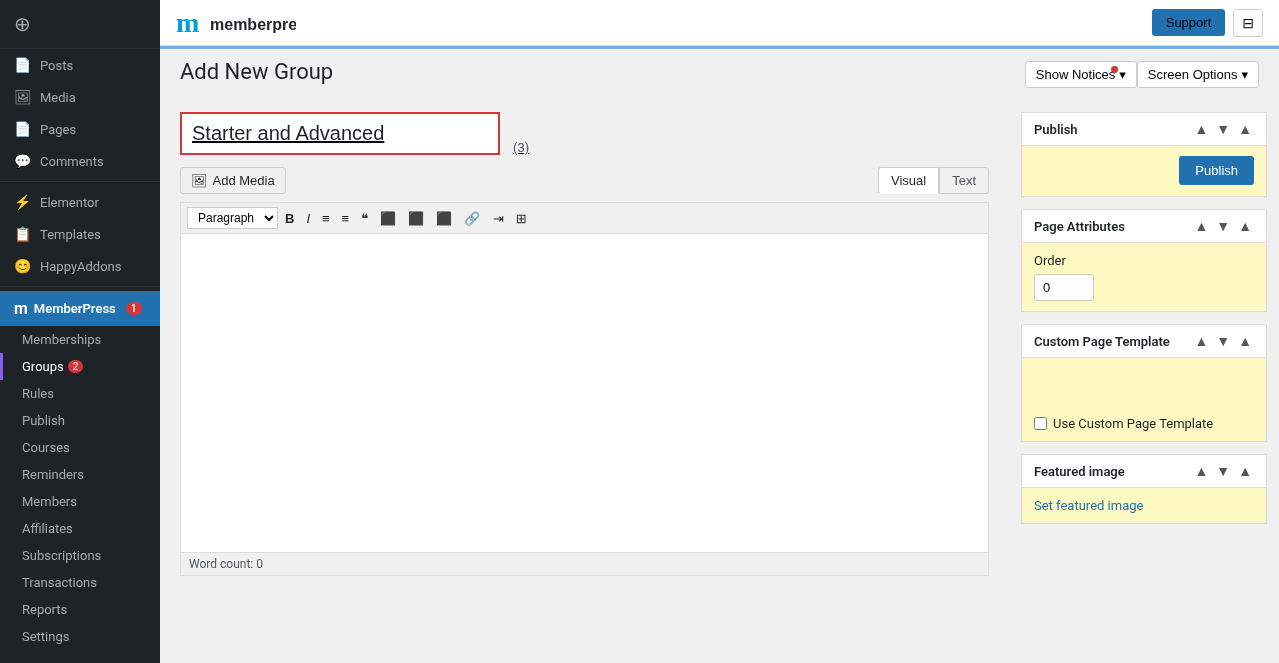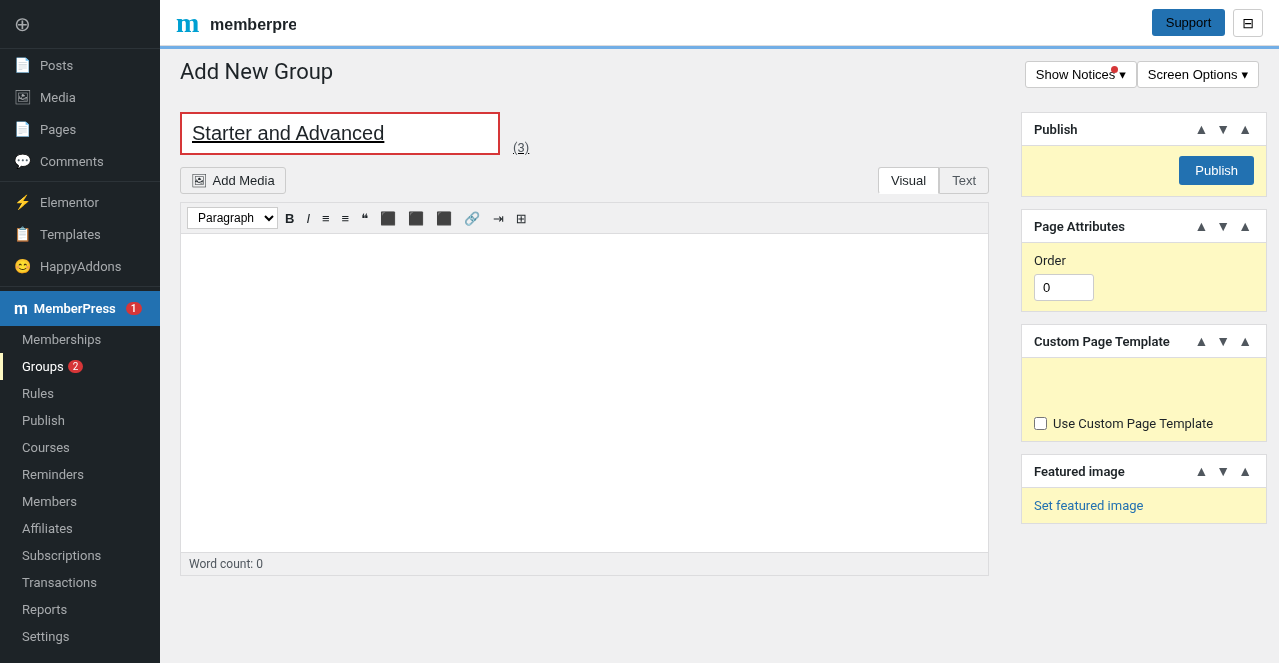--- a/index.html
+++ b/index.html
@@ -432,21 +432,21 @@
 
   <div class="memberpress-section">
     <span style="font-size:16px;font-weight:700;">m</span>
     <span>MemberPress</span>
     <span class="memberpress-badge">1</span>
   </div>
 
   <div class="mp-sub-item">
     <span>Memberships</span>
   </div>
-  <div class="mp-sub-item active-sub" style="border-left:3px solid #fef9c3;padding-left:19px;background:#1d2327;color:#fff;">
+  <div class="mp-sub-item active-sub" style="border-left:3px solid #8b5cf6;padding-left:19px;background:#1d2327;color:#fff;">
     <span class="groups-item">
       <span>Groups</span>
       <span class="groups-badge">2</span>
     </span>
   </div>
   <div class="mp-sub-item">
     <span>Rules</span>
   </div>
   <div class="mp-sub-item">
     <span>Publish</span>

